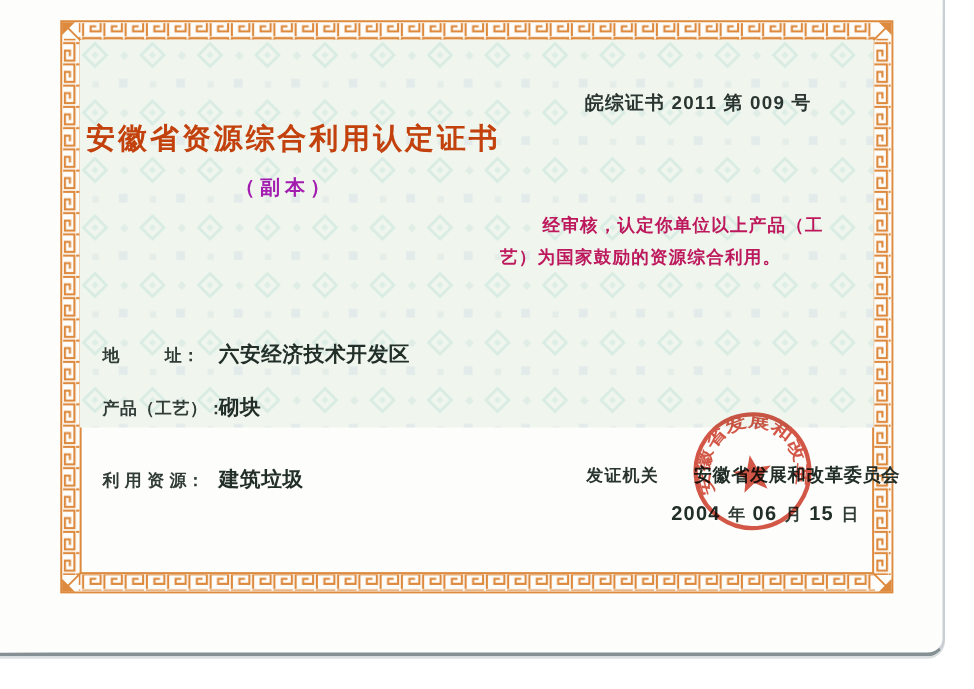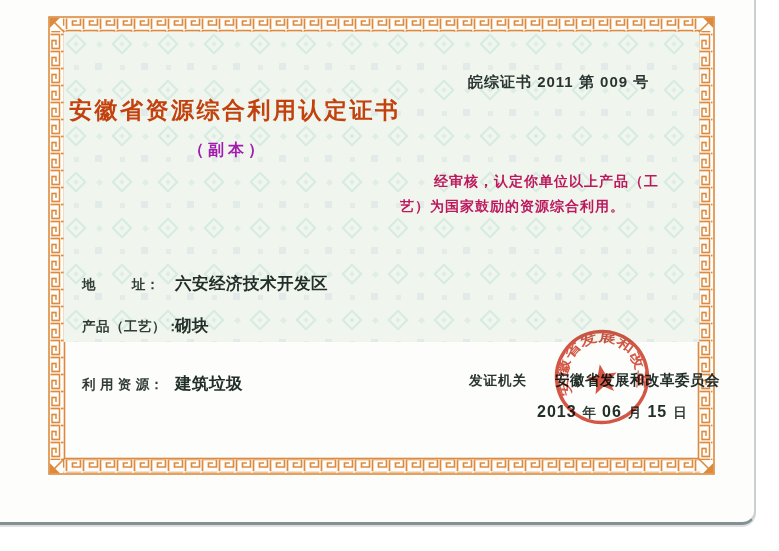--- a/index.html
+++ b/index.html
@@ -121,21 +121,21 @@
         <span class="field-label">利 用 资 源：</span>
         <span class="field-value">建筑垃圾</span>
       </div>
 
       <div class="abs issuer-row">
         <span class="issuer-label">发证机关</span>
         <span class="issuer-name">安徽省发展和改革委员会</span>
       </div>
 
       <div class="abs date-row">
-        <span class="date-num">2013</span>
+        <span class="date-num">2004</span>
         <span class="date-unit">年</span>
         <span class="date-num">06</span>
         <span class="date-unit">月</span>
         <span class="date-num">15</span>
         <span class="date-unit">日</span>
       </div>
 
       <svg class="seal" viewBox="0 0 100 100" aria-hidden="true">
         <circle cx="50" cy="50" r="45.5" fill="none" stroke="#cf3f2c" stroke-width="3.4"></circle>
         <polygon fill="#cf3f2c" points="50,37 53.9,47.7 65.2,48.1 56.3,55 59.4,65.9 50,59.6 40.6,65.9 43.7,55 34.8,48.1 46.1,47.7"></polygon>

